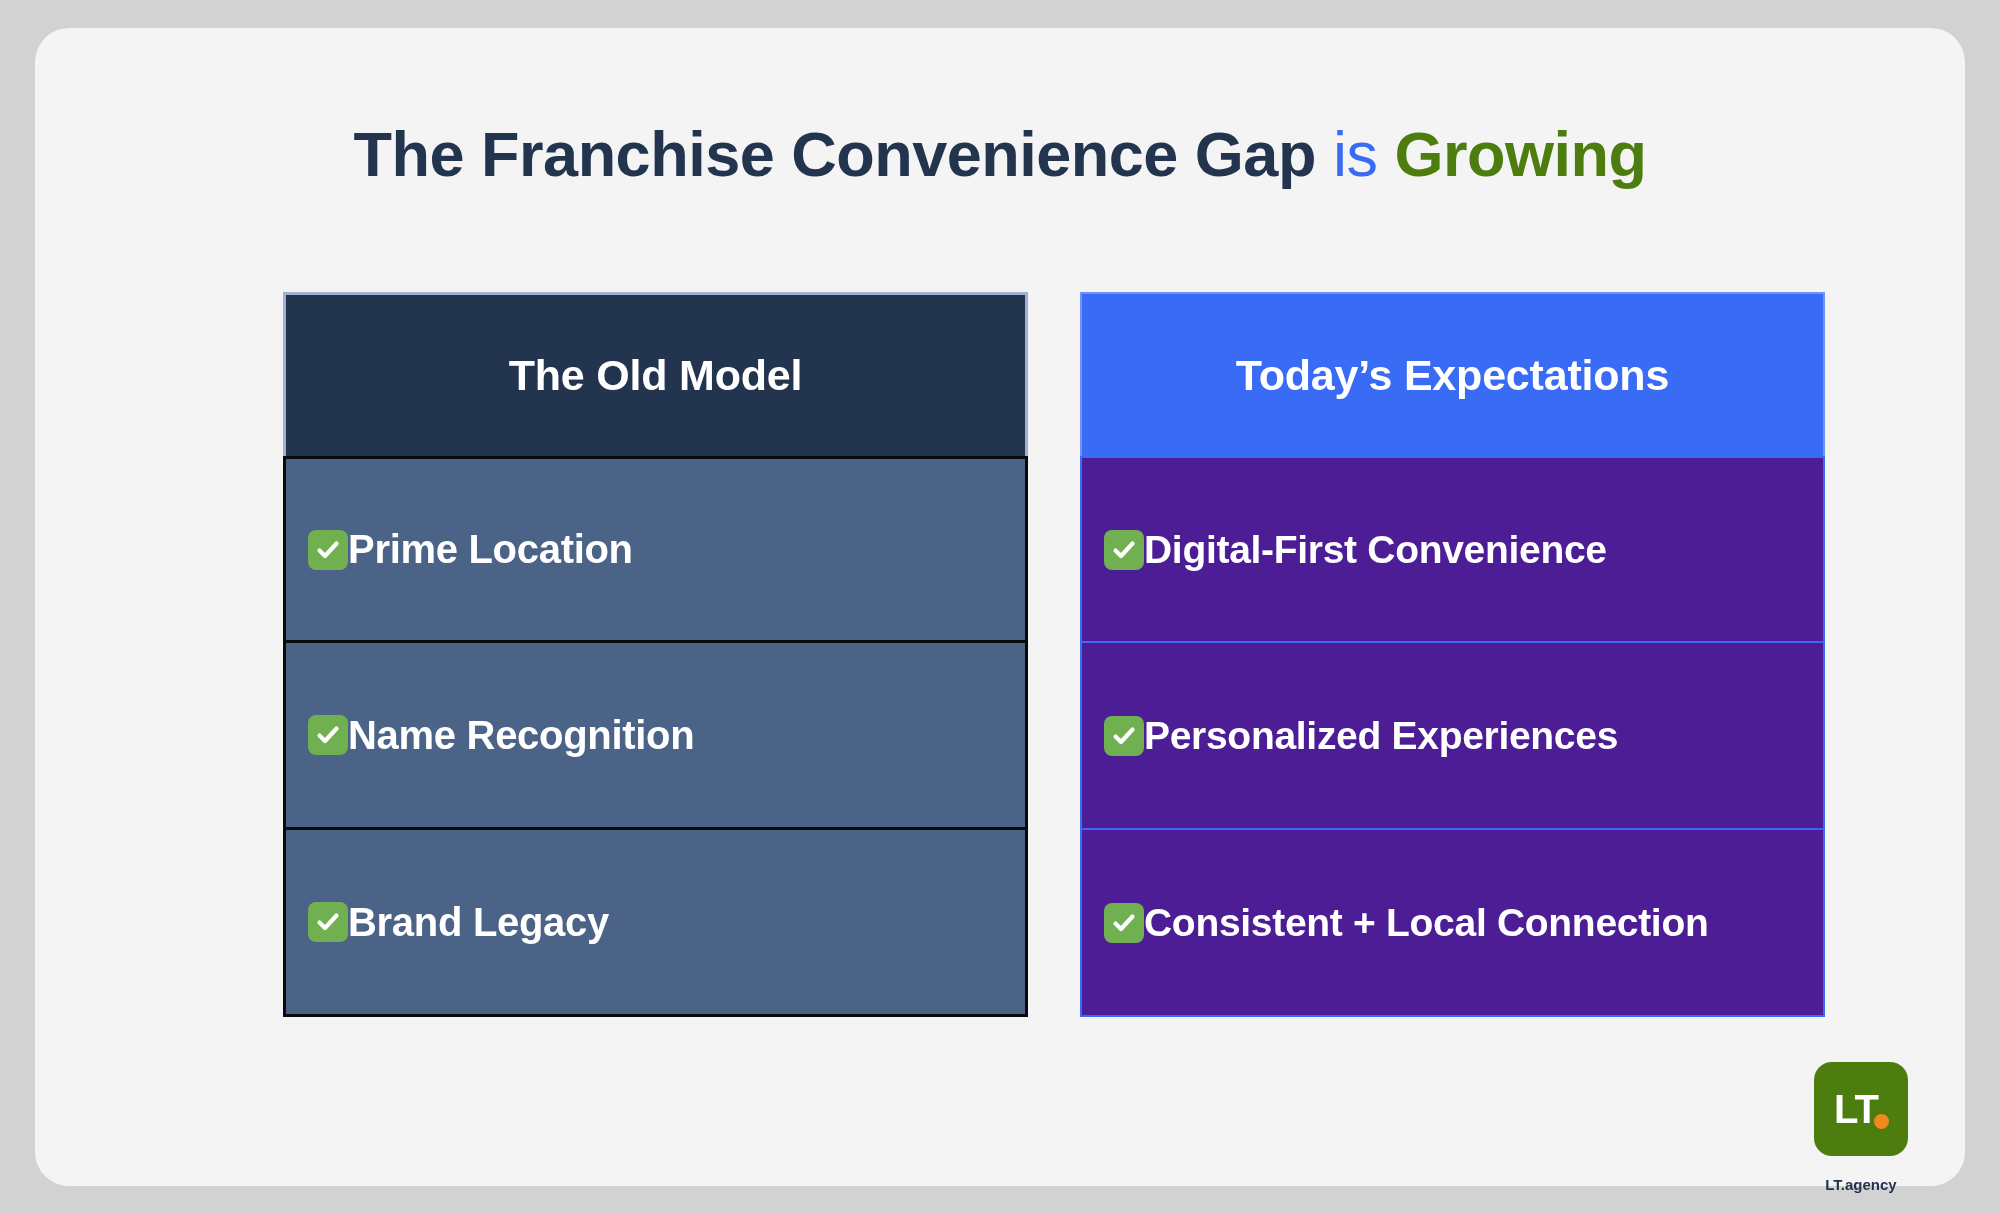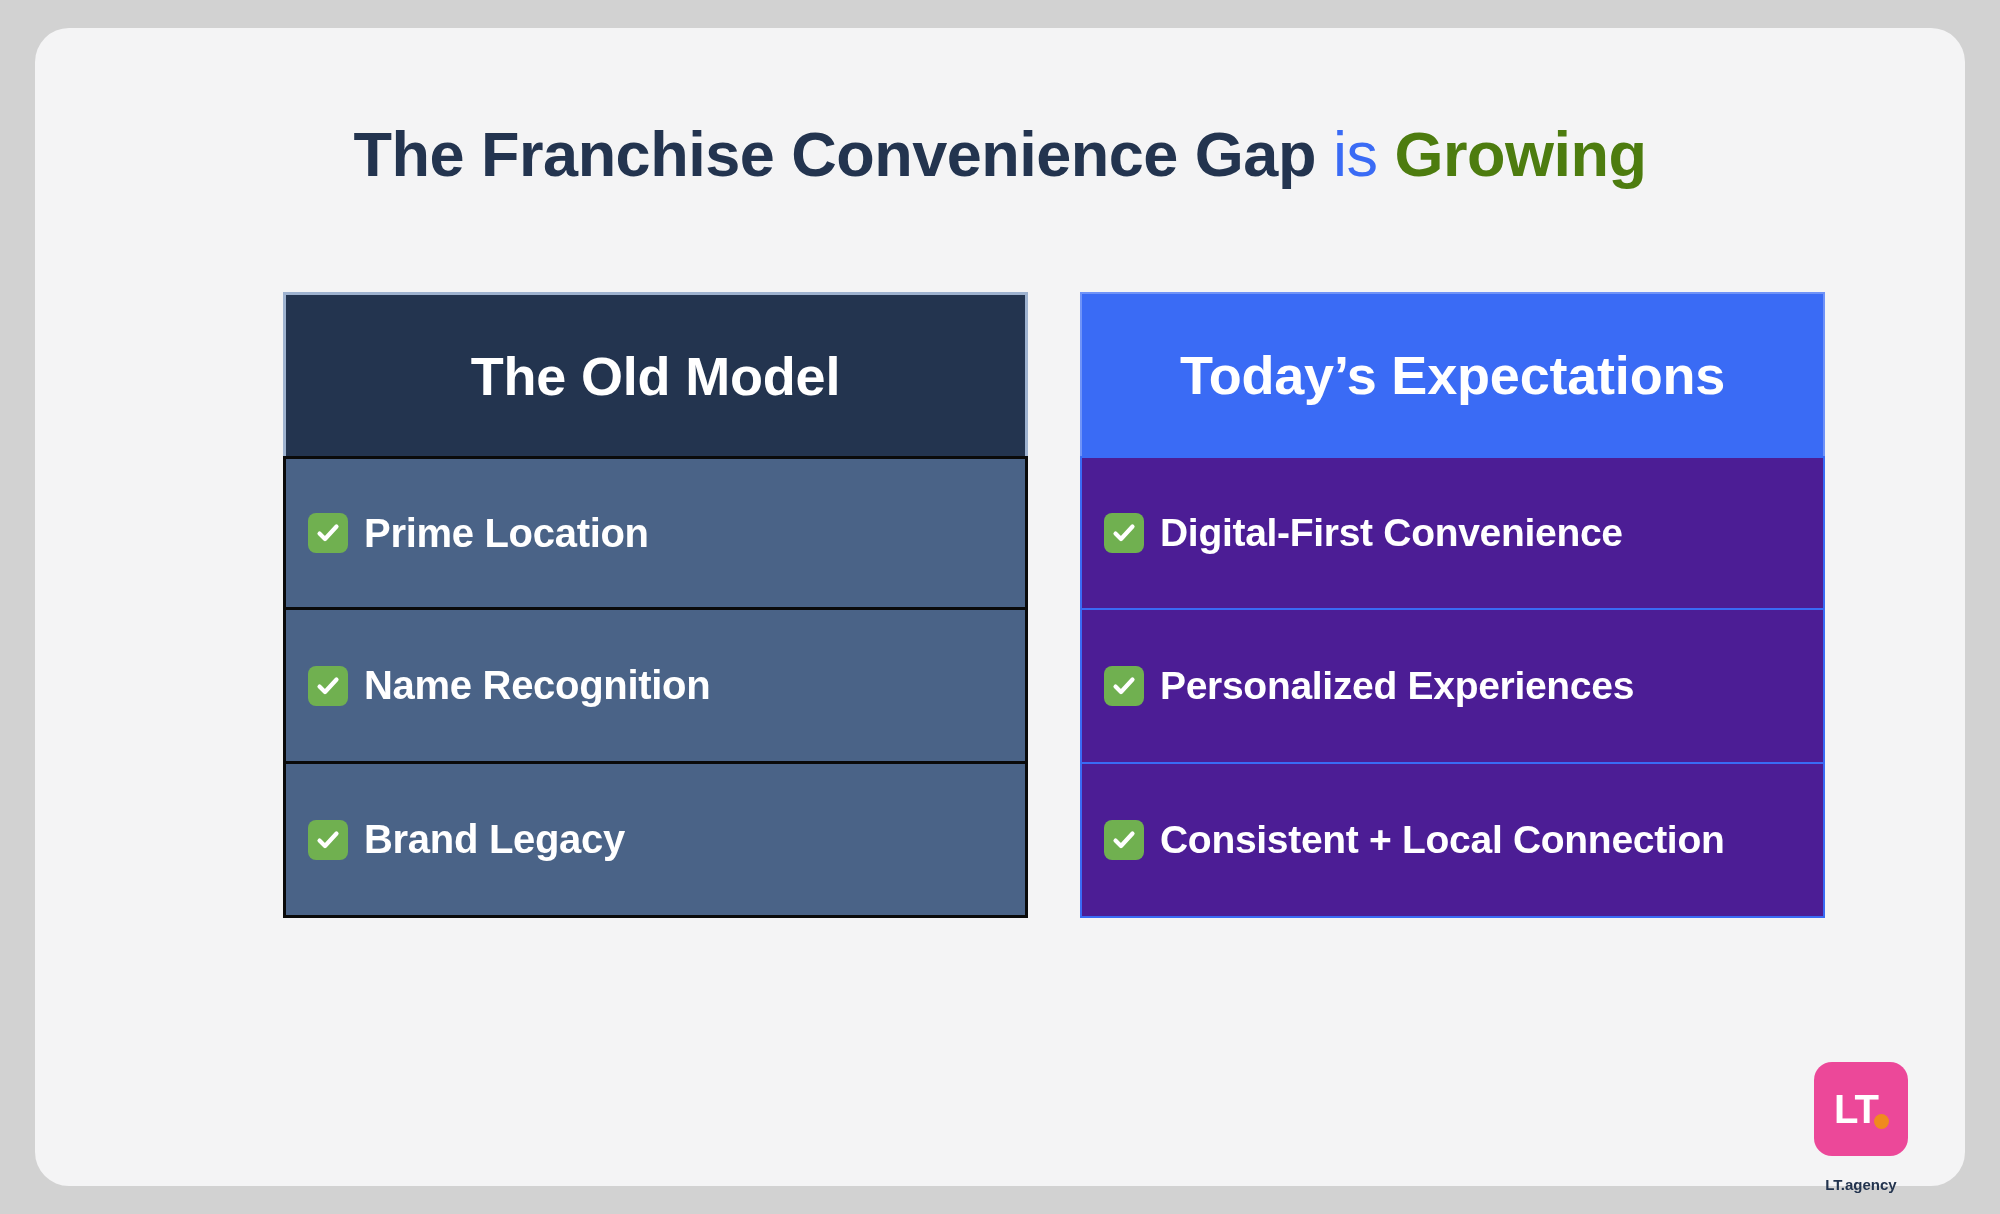--- a/index.html
+++ b/index.html
@@ -47,43 +47,42 @@
   }
   #column-old   { left: 248px; }
   #column-today { left: 1045px; }
 
   .col-header {
     height: 164px;
     display: flex;
     align-items: center;
     justify-content: center;
     color: #ffffff;
-    font-size: 54px;
+    font-size: 43px;
     font-weight: bold;
     letter-spacing: -0.2px;
   }
   #column-old .col-header {
     background: #23344f;
     border: 3px solid #9eb2cf;
     border-bottom: none;
   }
   #column-today .col-header {
     background: #3a6bf5;
     border: 2px solid #6f93f8;
     border-bottom: none;
   }
 
   .col-body { display: block; }
 
   .row-item {
-    height: 154px;
+    height: 187px;
     display: flex;
     align-items: center;
     padding-left: 22px;
-    gap: 16px;
   }
   #column-old .row-item {
     background: #4a6387;
     border: 3px solid #0a0a0a;
     border-top: none;
   }
   #column-old .row-item:first-child { border-top: 3px solid #0a0a0a; }
 
   #column-today .row-item {
     background: #4c1d95;
@@ -119,21 +118,21 @@
     position: absolute;
     left: 1779px;
     top: 1034px;
     width: 94px;
     text-align: center;
   }
   #logo-mark {
     width: 94px;
     height: 94px;
     border-radius: 18px;
-    background: #ec4899;
+    background: #4d7c0f;
     position: relative;
   }
   #logo-letters {
     position: absolute;
     left: 0; top: 0; right: 0; bottom: 0;
     display: flex;
     align-items: center;
     justify-content: center;
     color: #ffffff;
     font-size: 40px;

